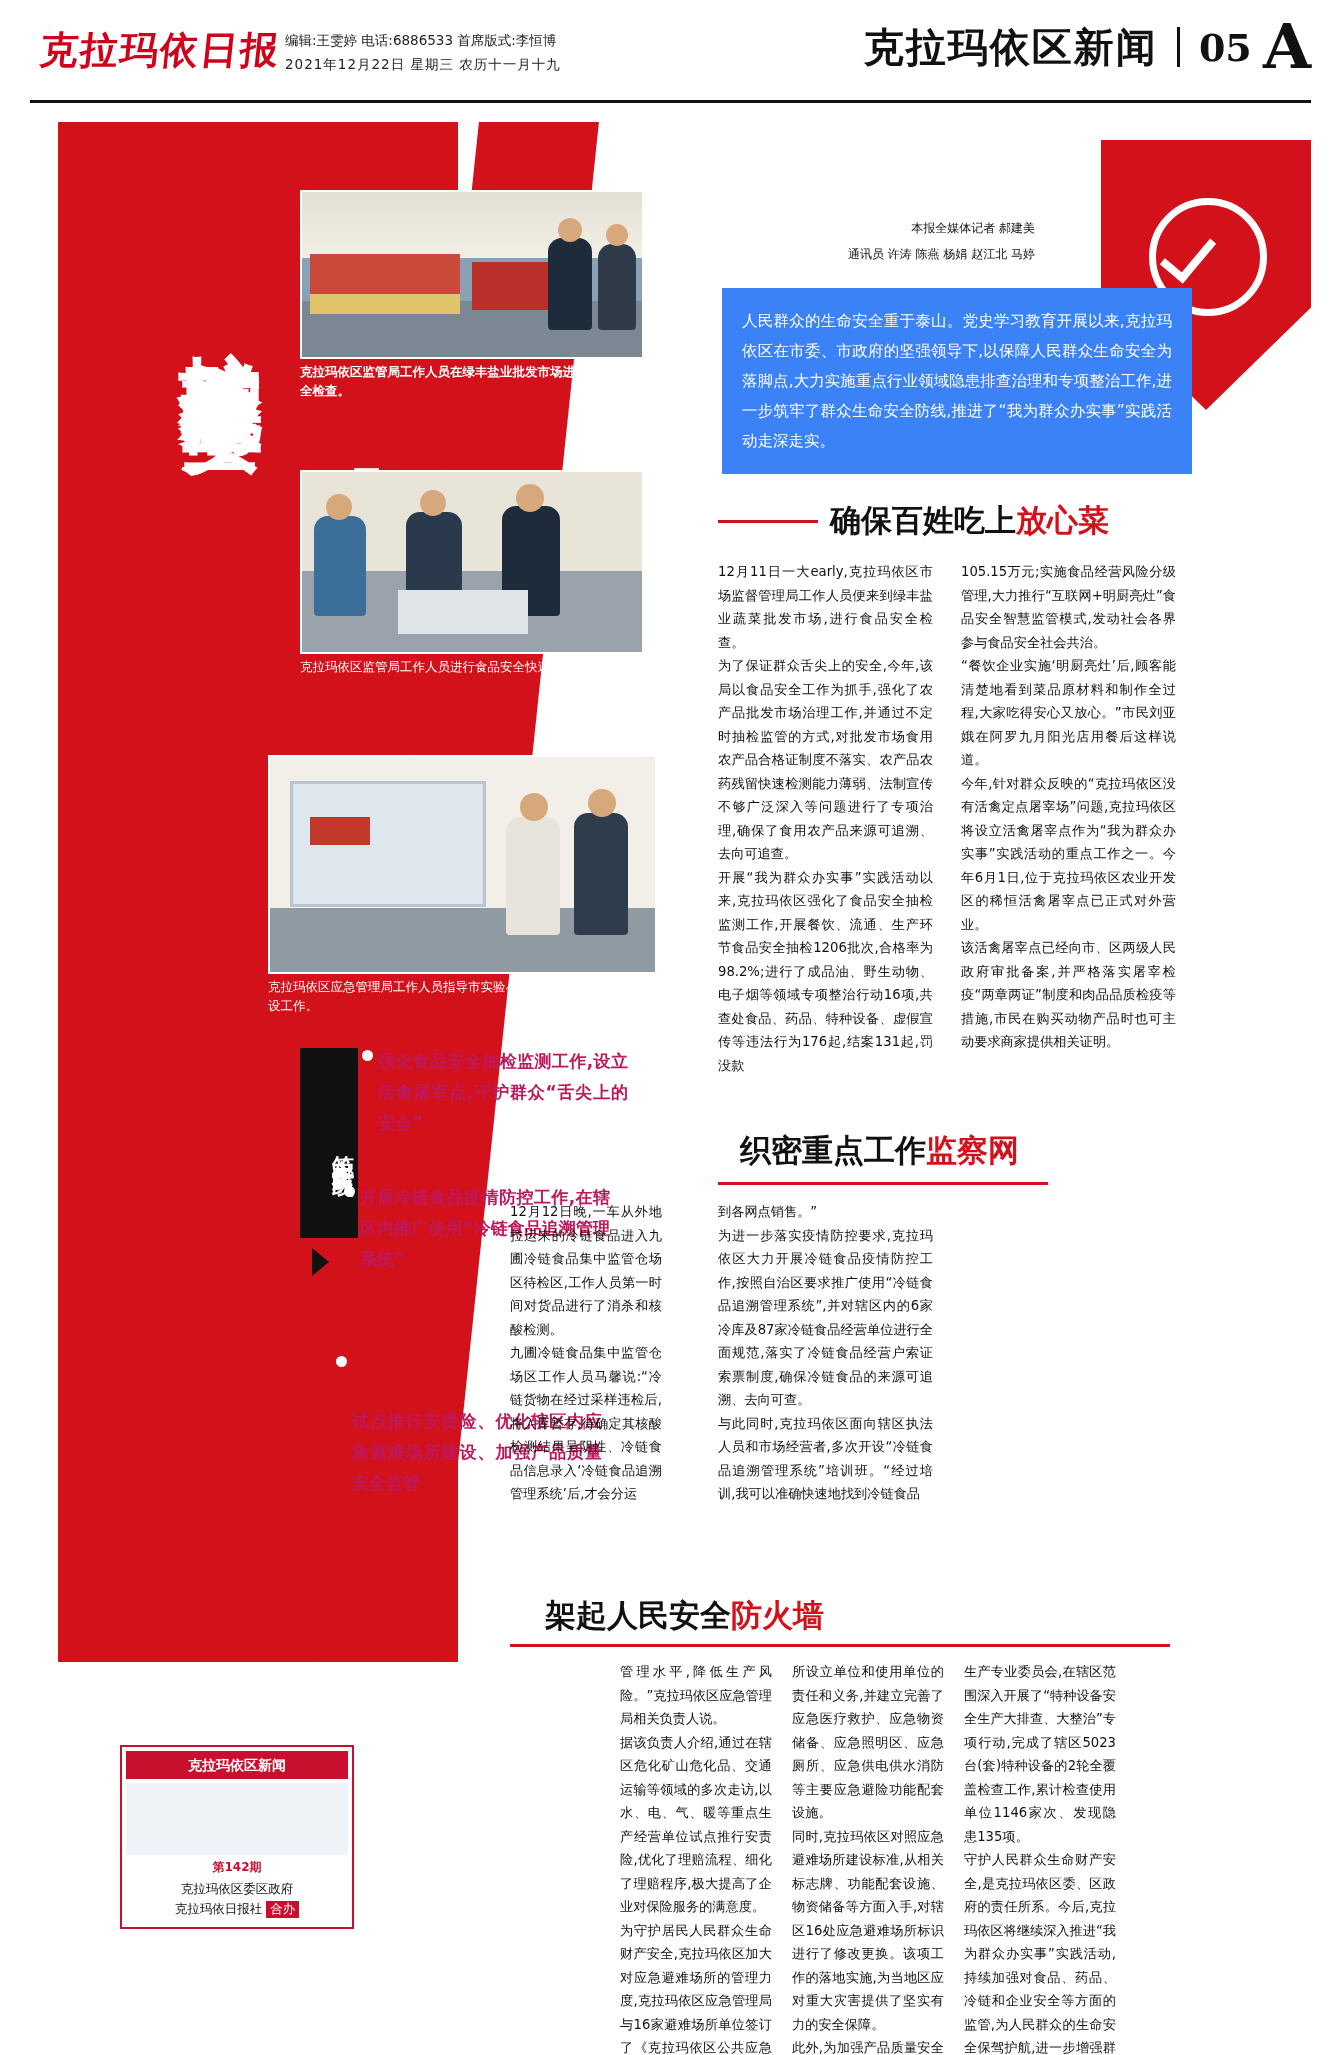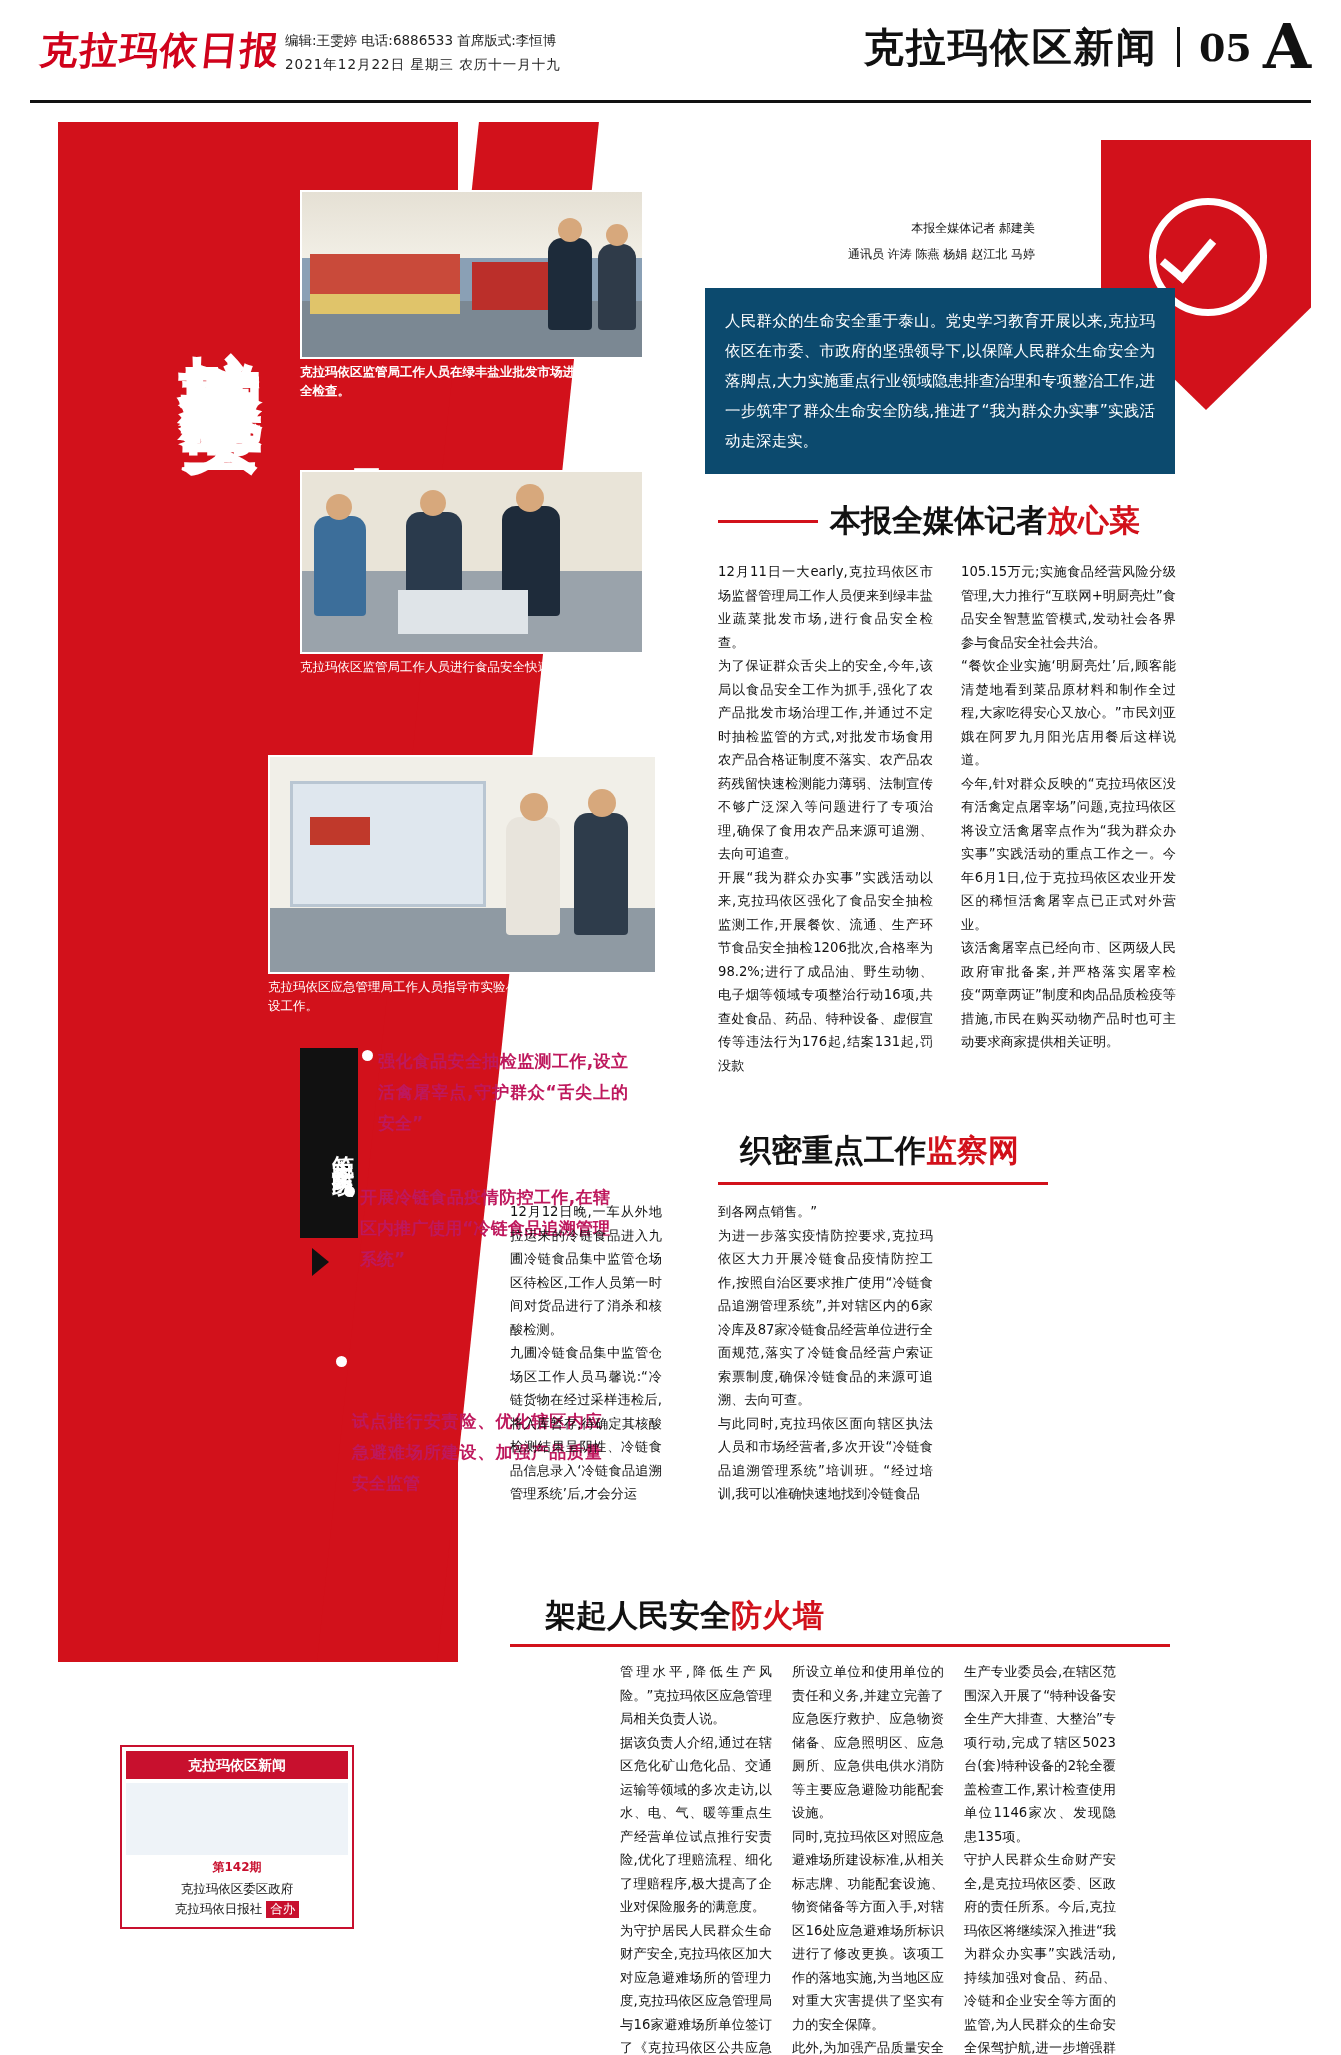--- a/index.html
+++ b/index.html
@@ -67,21 +67,21 @@
   .seal-top{position:absolute;left:4px;top:4px;right:4px;height:28px;background:#c8102e;color:#fff;
      font-size:14px;font-weight:bold;text-align:center;line-height:28px;}
   .seal-mid{position:absolute;left:4px;top:36px;right:4px;height:72px;background:#eef3f8;}
   .seal-sub{position:absolute;left:0;top:112px;width:100%;text-align:center;font-size:12px;color:#c8102e;font-weight:bold;}
   .seal-l1{position:absolute;left:0;top:134px;width:100%;text-align:center;font-size:12.5px;color:#111;}
   .seal-l2{position:absolute;left:0;top:154px;width:100%;text-align:center;font-size:12.5px;color:#111;}
   .seal-he{display:inline-block;background:#c8102e;color:#fff;padding:0 4px;margin-left:4px;}
 
   
   .byline{position:absolute;left:705px;top:215px;width:330px;font-size:12px;line-height:26px;color:#111;text-align:right;}
-  .lead{position:absolute;left:705px;top:288px;width:470px;background:#0c4a6e;color:#fff;
+  .lead{position:absolute;left:722px;top:288px;width:470px;background:#3b82f6;color:#fff;
      font-size:15.5px;line-height:30px;padding:18px 20px;box-sizing:border-box;text-align:justify;}
   .shield{position:absolute;right:30px;top:140px;width:210px;height:270px;background:#d2111b;
      clip-path:polygon(0 0,100% 0,100% 62%,50% 100%,0 62%);}
   .shield .ring{position:absolute;left:48px;top:58px;width:104px;height:104px;border:7px solid #fff;border-radius:50%;}
   .shield .chk{position:absolute;left:72px;top:88px;width:22px;height:44px;border-right:8px solid #fff;
      border-bottom:8px solid #fff;transform:rotate(40deg);}
 
   .hd{position:absolute;font-family:"DejaVu Serif","Liberation Serif",serif;font-weight:bold;font-size:31px;color:#111;}
   .hd .red{color:#d2111b;}
   .hd-rule{position:absolute;height:3px;background:#d2111b;}
@@ -176,21 +176,21 @@
     <div class="chk"></div>
   </div>
 
   <div class="byline">
     <div>本报全媒体记者 郝建美</div>
     <div>通讯员 许涛 陈燕 杨娟 赵江北 马婷</div>
   </div>
   <div class="lead bodytext">人民群众的生命安全重于泰山。党史学习教育开展以来,克拉玛依区在市委、市政府的坚强领导下,以保障人民群众生命安全为落脚点,大力实施重点行业领域隐患排查治理和专项整治工作,进一步筑牢了群众生命安全防线,推进了“我为群众办实事”实践活动走深走实。</div>
 
   <div class="hd" style="left:830px;top:500px;">
-    <span>本报全媒体记者</span><span class="red">放心菜</span>
+    <span>确保百姓吃上</span><span class="red">放心菜</span>
   </div>
   <div class="hd-rule" style="left:718px;top:520px;width:100px;"></div>
   <div class="col bodytext" style="left:718px;top:560px;width:215px;height:500px;">12月11日一大early,克拉玛依区市场监督管理局工作人员便来到绿丰盐业蔬菜批发市场,进行食品安全检查。
 为了保证群众舌尖上的安全,今年,该局以食品安全工作为抓手,强化了农产品批发市场治理工作,并通过不定时抽检监管的方式,对批发市场食用农产品合格证制度不落实、农产品农药残留快速检测能力薄弱、法制宣传不够广泛深入等问题进行了专项治理,确保了食用农产品来源可追溯、去向可追查。
 开展“我为群众办实事”实践活动以来,克拉玛依区强化了食品安全抽检监测工作,开展餐饮、流通、生产环节食品安全抽检1206批次,合格率为98.2%;进行了成品油、野生动物、电子烟等领域专项整治行动16项,共查处食品、药品、特种设备、虚假宣传等违法行为176起,结案131起,罚没款</div>
   <div class="col bodytext" style="left:950px;top:560px;width:215px;height:500px;margin-left:11px;">105.15万元;实施食品经营风险分级管理,大力推行“互联网+明厨亮灶”食品安全智慧监管模式,发动社会各界参与食品安全社会共治。
 “餐饮企业实施‘明厨亮灶’后,顾客能清楚地看到菜品原材料和制作全过程,大家吃得安心又放心。”市民刘亚娥在阿罗九月阳光店用餐后这样说道。
 今年,针对群众反映的“克拉玛依区没有活禽定点屠宰场”问题,克拉玛依区将设立活禽屠宰点作为“我为群众办实事”实践活动的重点工作之一。今年6月1日,位于克拉玛依区农业开发区的稀恒活禽屠宰点已正式对外营业。
 该活禽屠宰点已经向市、区两级人民政府审批备案,并严格落实屠宰检疫“两章两证”制度和肉品品质检疫等措施,市民在购买动物产品时也可主动要求商家提供相关证明。</div>
 

